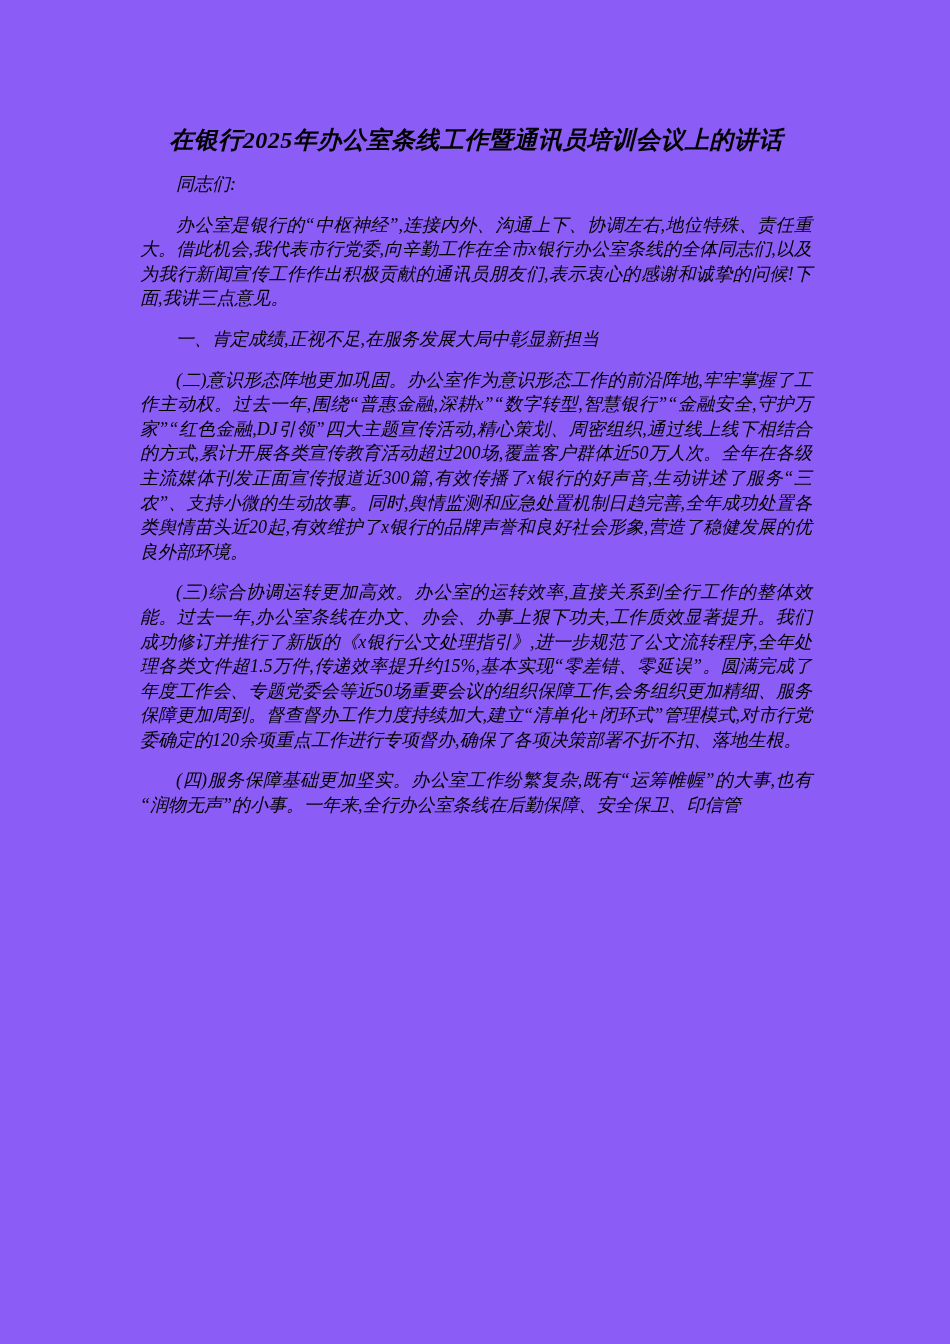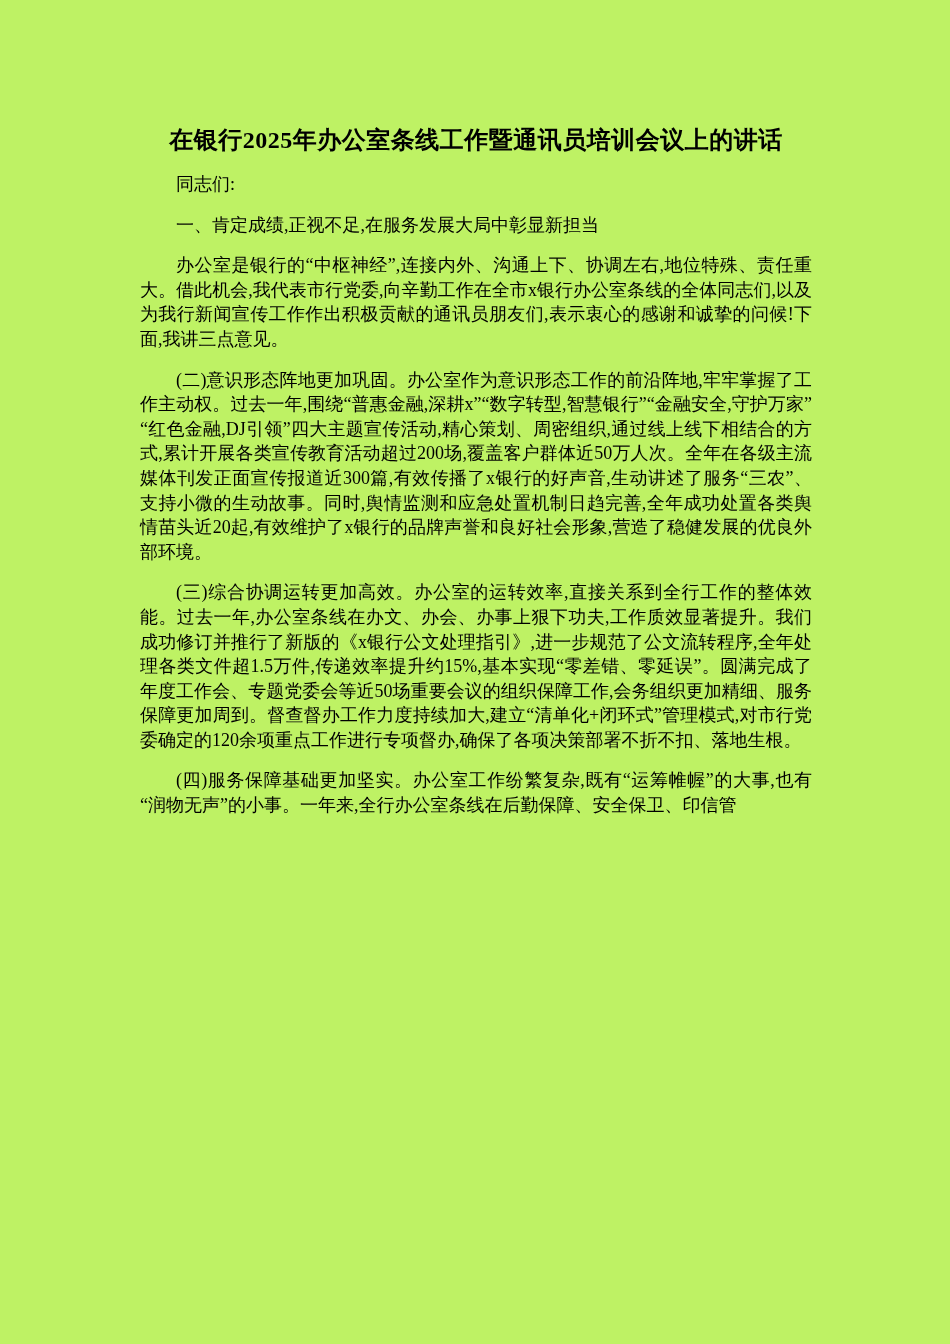--- a/index.html
+++ b/index.html
@@ -7,23 +7,24 @@
     padding: 0;
     background: #ffffff;
     color: #000000;
     font-family: "Liberation Serif", "DejaVu Serif", sans-serif;
   }
   .page {
     position: relative;
     width: 950px;
     height: 1344px;
     box-sizing: border-box;
-    background: #bef264;
+    background: #8b5cf6;
     padding: 124px 138px 0 140px;
     overflow: hidden;
+    font-style: italic;
   }
   .doc-title {
     font-size: 24px;
     line-height: 32px;
     font-weight: 700;
     text-align: center;
     margin: 0 0 12px 0;
     letter-spacing: 0.5px;
   }
   .doc-body p {
@@ -37,19 +38,19 @@
   }
 </style>
 </head>
 <body>
 
 <div class="page">
   <h1 class="doc-title">在银行2025年办公室条线工作暨通讯员培训会议上的讲话</h1>
 
   <div class="doc-body">
     <p>同志们:</p>
+    <p>办公室是银行的“中枢神经”,连接内外、沟通上下、协调左右,地位特殊、责任重大。借此机会,我代表市行党委,向辛勤工作在全市x银行办公室条线的全体同志们,以及为我行新闻宣传工作作出积极贡献的通讯员朋友们,表示衷心的感谢和诚挚的问候!下面,我讲三点意见。</p>
     <p>一、肯定成绩,正视不足,在服务发展大局中彰显新担当</p>
-    <p>办公室是银行的“中枢神经”,连接内外、沟通上下、协调左右,地位特殊、责任重大。借此机会,我代表市行党委,向辛勤工作在全市x银行办公室条线的全体同志们,以及为我行新闻宣传工作作出积极贡献的通讯员朋友们,表示衷心的感谢和诚挚的问候!下面,我讲三点意见。</p>
     <p>(二)意识形态阵地更加巩固。办公室作为意识形态工作的前沿阵地,牢牢掌握了工作主动权。过去一年,围绕“普惠金融,深耕x”“数字转型,智慧银行”“金融安全,守护万家”“红色金融,DJ引领”四大主题宣传活动,精心策划、周密组织,通过线上线下相结合的方式,累计开展各类宣传教育活动超过200场,覆盖客户群体近50万人次。全年在各级主流媒体刊发正面宣传报道近300篇,有效传播了x银行的好声音,生动讲述了服务“三农”、支持小微的生动故事。同时,舆情监测和应急处置机制日趋完善,全年成功处置各类舆情苗头近20起,有效维护了x银行的品牌声誉和良好社会形象,营造了稳健发展的优良外部环境。</p>
     <p>(三)综合协调运转更加高效。办公室的运转效率,直接关系到全行工作的整体效能。过去一年,办公室条线在办文、办会、办事上狠下功夫,工作质效显著提升。我们成功修订并推行了新版的《x银行公文处理指引》,进一步规范了公文流转程序,全年处理各类文件超1.5万件,传递效率提升约15%,基本实现“零差错、零延误”。圆满完成了年度工作会、专题党委会等近50场重要会议的组织保障工作,会务组织更加精细、服务保障更加周到。督查督办工作力度持续加大,建立“清单化+闭环式”管理模式,对市行党委确定的120余项重点工作进行专项督办,确保了各项决策部署不折不扣、落地生根。</p>
     <p>(四)服务保障基础更加坚实。办公室工作纷繁复杂,既有“运筹帷幄”的大事,也有“润物无声”的小事。一年来,全行办公室条线在后勤保障、安全保卫、印信管</p>
   </div>
 </div>
 
 </body></html>

